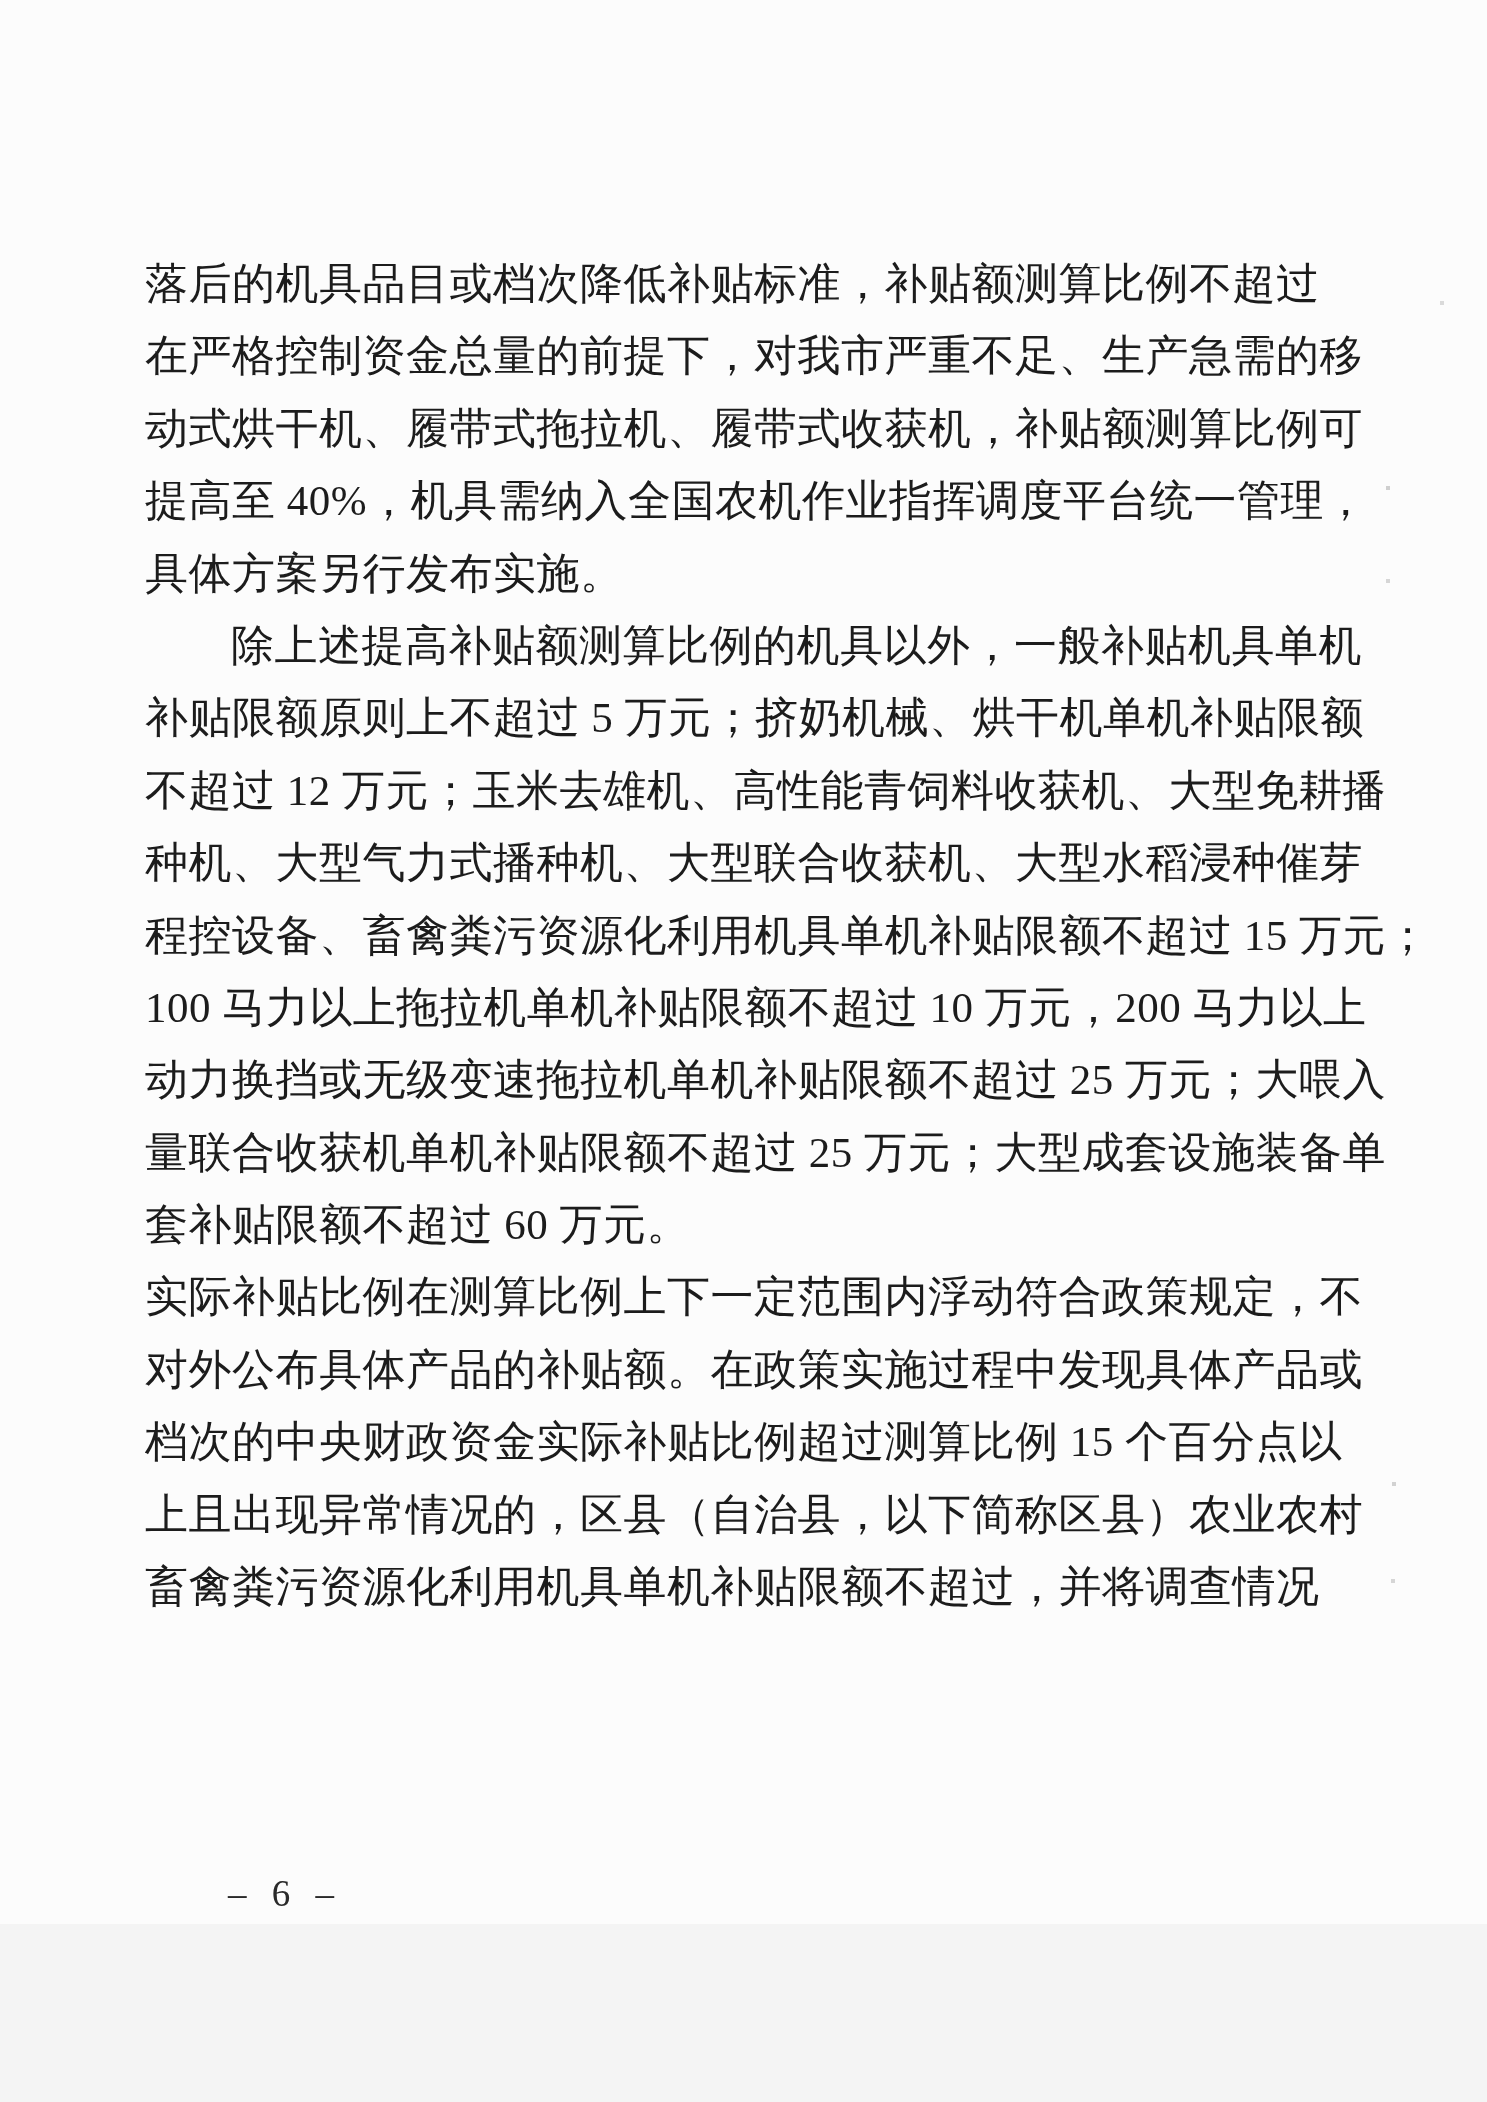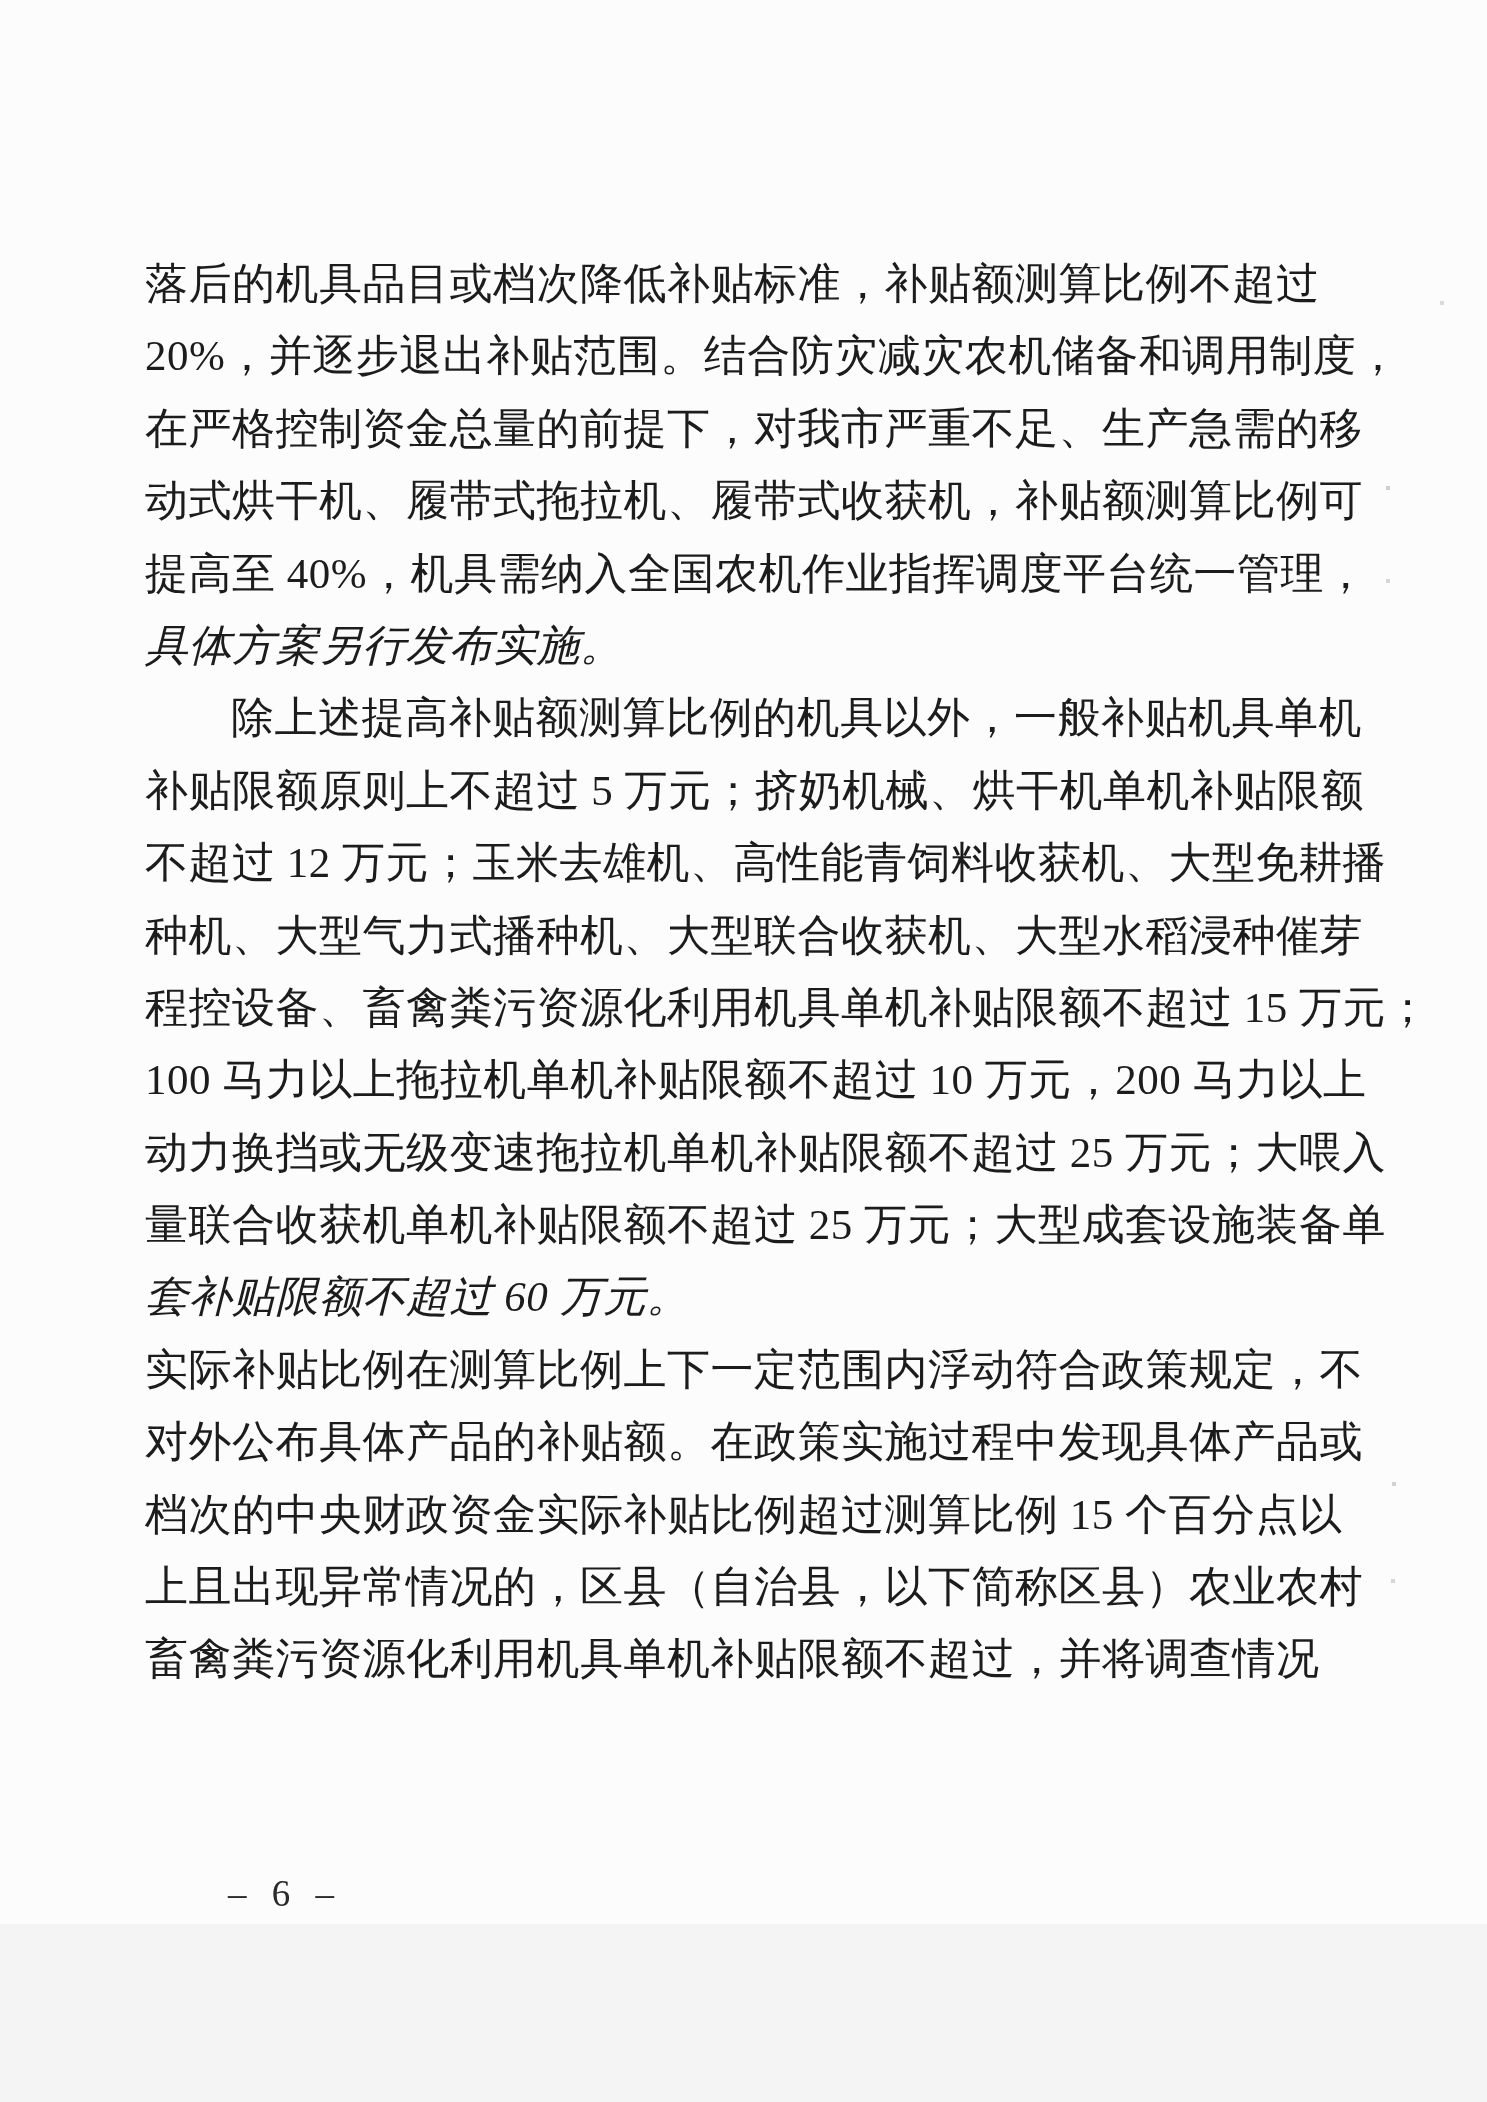--- a/index.html
+++ b/index.html
@@ -49,21 +49,20 @@
   .line {
     text-align: justify;
     text-align-last: justify;
     white-space: nowrap;
     height: 72.4px;
     overflow: visible;
   }
   .line--flush {
     text-align: left;
     text-align-last: left;
-    font-style: italic;
   }
   .line--indent {
     text-indent: 2em;
   }
   .page-number {
     position: absolute;
     left: 228px;
     top: 1872px;
     font-size: 37px;
     letter-spacing: 2px;
@@ -73,21 +72,20 @@
 </style>
 </head>
 <body>
 
 <div class="page">
 
   <div class="speckles"></div>
 
   <div class="doc-body">
     <div class="line">落后的机具品目或档次降低补贴标准，补贴额测算比例不超过</div>
-    <div class="line">20%，并逐步退出补贴范围。结合防灾减灾农机储备和调用制度，</div>
     <div class="line">在严格控制资金总量的前提下，对我市严重不足、生产急需的移</div>
     <div class="line">动式烘干机、履带式拖拉机、履带式收获机，补贴额测算比例可</div>
     <div class="line">提高至 40%，机具需纳入全国农机作业指挥调度平台统一管理，</div>
     <div class="line line--flush">具体方案另行发布实施。</div>
     <div class="line line--indent">除上述提高补贴额测算比例的机具以外，一般补贴机具单机</div>
     <div class="line">补贴限额原则上不超过 5 万元；挤奶机械、烘干机单机补贴限额</div>
     <div class="line">不超过 12 万元；玉米去雄机、高性能青饲料收获机、大型免耕播</div>
     <div class="line">种机、大型气力式播种机、大型联合收获机、大型水稻浸种催芽</div>
     <div class="line">程控设备、畜禽粪污资源化利用机具单机补贴限额不超过 15 万元；</div>
     <div class="line">100 马力以上拖拉机单机补贴限额不超过 10 万元，200 马力以上</div>

